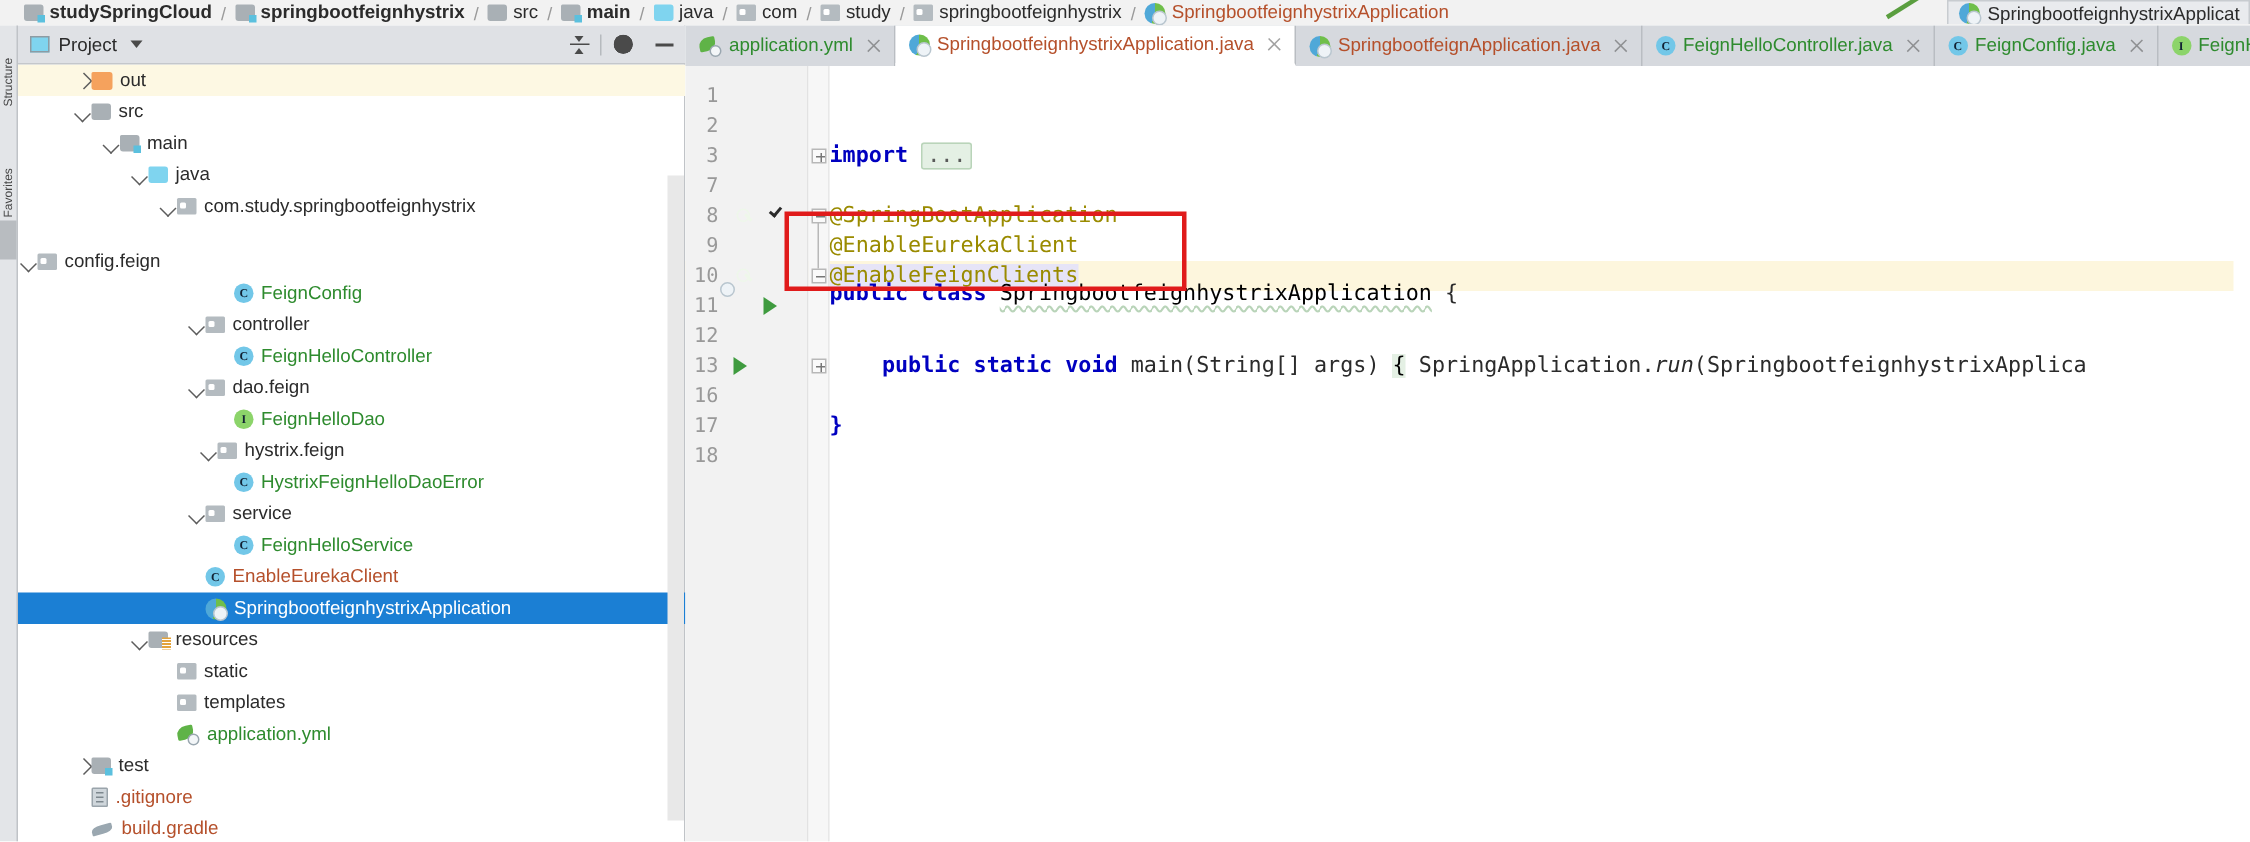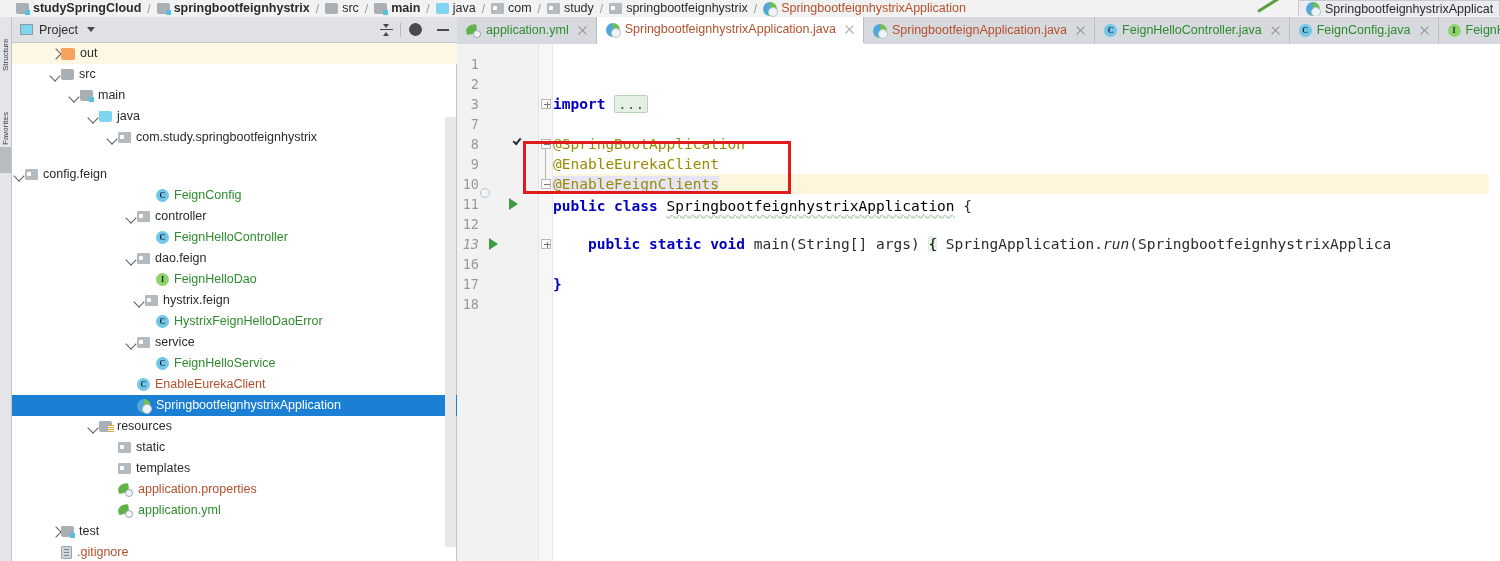--- a/index.html
+++ b/index.html
@@ -384,28 +384,20 @@
           <span class="arrow"></span>
           <span class="ic ic-pkg"></span>
           <span class="lbl">templates</span>
         </div>
         <div class="row" style="padding-left: 93px;">
           <span class="arrow"></span>
           <span class="ic ic-yml">
             <span class="leaf"></span>
             <span class="gear"></span>
           </span>
-          <span class="lbl rust">application.properties</span>
-        </div>
-        <div class="row" style="padding-left: 93px;">
-          <span class="arrow"></span>
-          <span class="ic ic-yml">
-            <span class="leaf"></span>
-            <span class="gear"></span>
-          </span>
           <span class="lbl green">application.yml</span>
         </div>
         <div class="row" style="padding-left: 36px;">
           <span class="arrow right"></span>
           <span class="ic ic-folder-mod"></span>
           <span class="lbl">test</span>
         </div>
         <div class="row" style="padding-left: 36px;">
           <span class="arrow"></span>
           <span class="ic ic-git"></span>
@@ -475,21 +467,21 @@
           <div class="lnrow" style="top: 110px;">
             <span class="lnnum">9</span>
           </div>
           <div class="lnrow" style="top: 130px;"><span class="lnnum">10</span><span class="gicon bean" style="left: 32px;"></span></div>
           <div class="lnrow" style="top: 150px;"><span class="lnnum">11</span><span class="gicon sb-icon" style="left: 32px;"></span><span class="gicon" style="left: 52px;">
               <span class="run-tri" style="display:block;margin-top:1px"></span>
             </span></div>
           <div class="lnrow" style="top: 170px;">
             <span class="lnnum">12</span>
           </div>
-          <div class="lnrow" style="top: 190px; font-style: italic;">
+          <div class="lnrow" style="top: 190px;">
             <span class="lnnum">13</span>
             <span class="gicon" style="left: 32px;">
               <span class="run-tri" style="display:block;margin-top:1px"></span>
             </span>
           </div>
           <div class="lnrow" style="top: 210px;">
             <span class="lnnum">16</span>
           </div>
           <div class="lnrow" style="top: 230px;">
             <span class="lnnum">17</span>
@@ -505,21 +497,21 @@
           <div class="fold-marker plus" style="top: 195px;"></div>
           <div class="fold-line" style="top: 104px; height: 31px;"></div>
         </div>
       <div class="code" id="code">
           <div class="cline" style="top: 30px;"></div>
           <div class="cline" style="top: 50px;"><span class="kw">import </span><span class="dots">...</span></div>
           <div class="cline" style="top: 70px;"></div>
           <div class="cline" style="top: 90px;"><span class="anno">@SpringBootApplication</span></div>
           <div class="cline" style="top: 110px;"><span class="anno">@EnableEurekaClient</span></div>
           <div class="cline" style="top: 130px;"><span class="anno-sel">@EnableFeignClients</span></div>
-          <div class="cline" style="top: 152px;"><span class="kw">public class </span><span class="squiggle">SpringbootfeignhystrixApplication</span><span class="pl"> {</span></div>
+          <div class="cline" style="top: 142px;"><span class="kw">public class </span><span class="squiggle">SpringbootfeignhystrixApplication</span><span class="pl"> {</span></div>
           <div class="cline" style="top: 170px;"></div>
           <div class="cline" style="top: 190px;"><span class="kw">    public static void </span><span class="pl">main(String[] args) </span><span class="brace-hl">{</span><span class="pl"> SpringApplication.</span><span class="ital">run</span><span class="pl">(SpringbootfeignhystrixApplica</span></div>
           <div class="cline" style="top: 210px;"></div>
           <div class="cline" style="top: 230px;"><span class="kw">}</span></div>
           <div class="cline" style="top: 250px;"></div>
         </div>
 
       <div class="redbox" id="redbox" style="left: 66px; top: 97px; width: 268px; height: 53px; border-color: rgb(224, 27, 27);"></div>
 
     </div>

